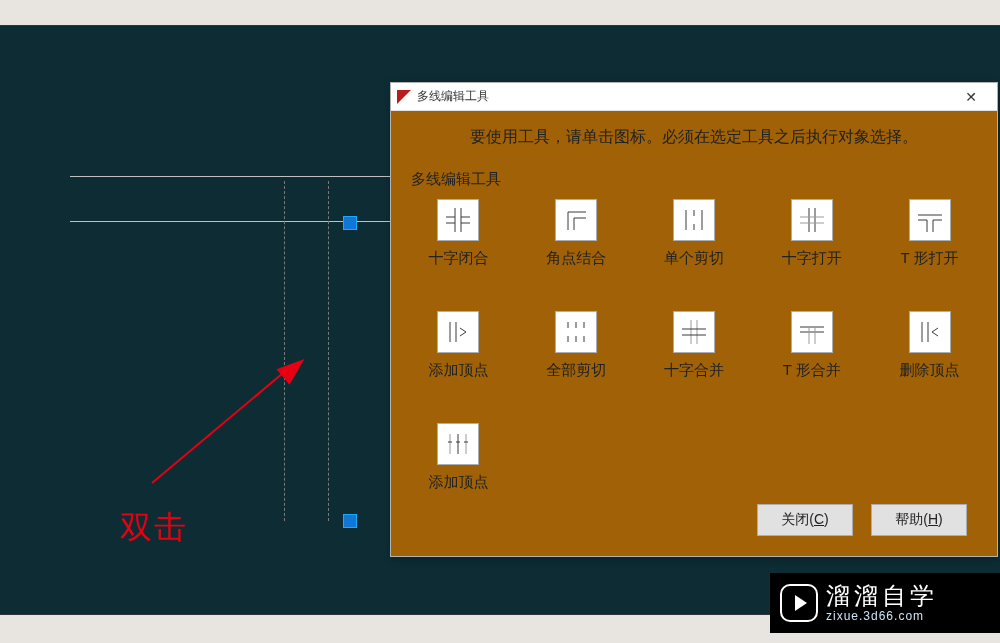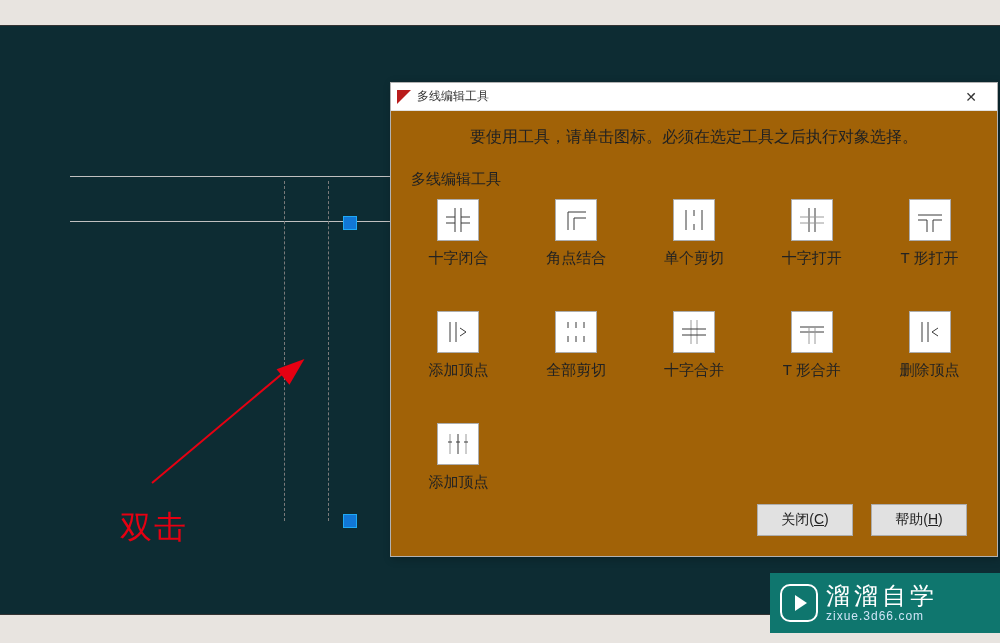--- a/index.html
+++ b/index.html
@@ -132,21 +132,21 @@
       cursor: pointer;
       text-align: center;
     }
     .btn u { text-decoration: underline; }
     .watermark {
       position: absolute;
       right: 0;
       bottom: 10px;
       width: 230px;
       height: 60px;
-      background: #0f766e;
+      background: #000000;
       display: flex;
       align-items: center;
       gap: 8px;
       padding: 0 10px;
     }
     .wm-icon {
       width: 38px; height: 38px;
       border: 2px solid #fff;
       border-radius: 10px;
       display: flex; align-items: center; justify-content: center;

